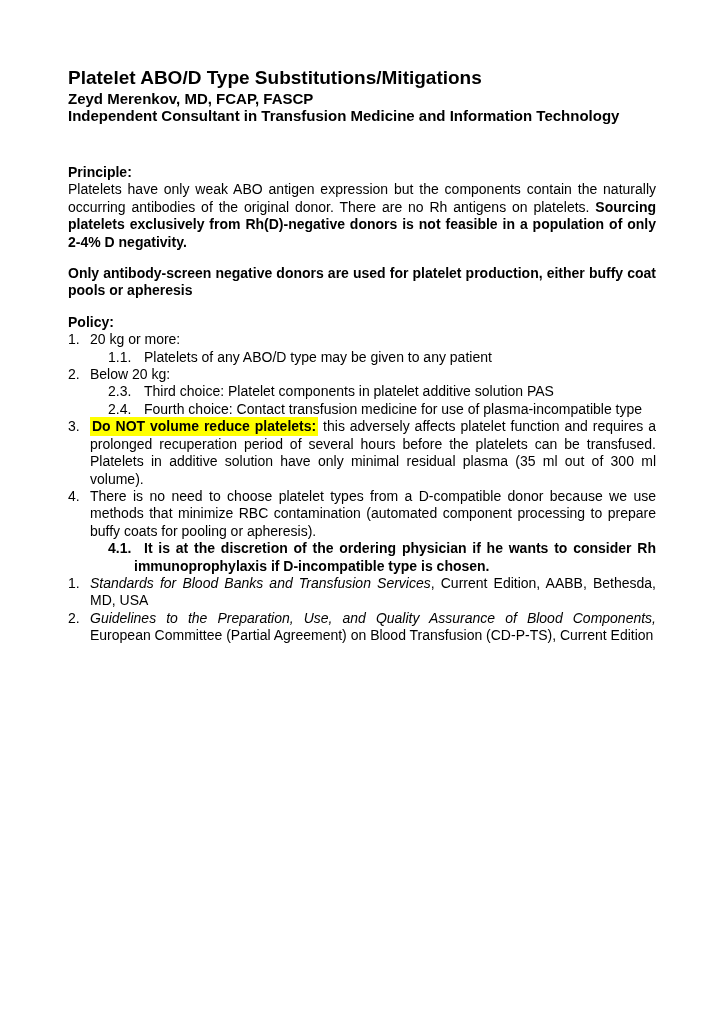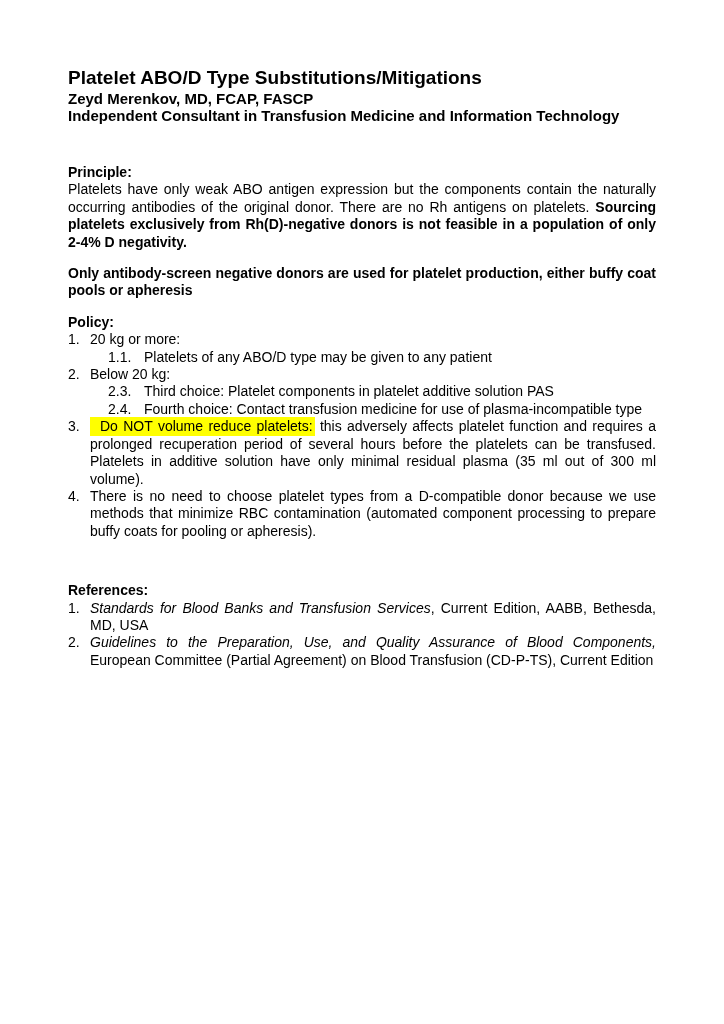--- a/index.html
+++ b/index.html
@@ -70,23 +70,23 @@
   }
   .sub .subnum {
     display: inline-block;
     width: 36px;
     text-indent: 0;
   }
   .run-normal { font-weight: normal; font-style: normal; }
   .run-bold { font-weight: bold; }
   .run-italic { font-style: italic; }
   .run-bold-highlight {
-    font-weight: normal;
+    font-weight: bold;
     background: #ffff00;
-    padding: 1px 2px 2px 10px;
+    padding: 1px 2px 2px 2px;
   }
 </style>
 </head>
 <body>
 
 <div class="page">
 
   <h1 class="doc-title">Platelet ABO/D Type Substitutions/Mitigations</h1>
   <div class="doc-sub">Zeyd Merenkov, MD, FCAP, FASCP</div>
   <div class="doc-sub">Independent Consultant in Transfusion Medicine and Information Technology</div>
@@ -99,21 +99,21 @@
 
   <div class="heading heading-policy">Policy:</div>
   <div>
       <div class="li"><span class="num">1.</span><span class="run-normal">20 kg or more:</span></div>
       <div class="sub"><span class="subnum">1.1.</span><span class="run-normal">Platelets of any ABO/D type may be given to any patient</span></div>
       <div class="li"><span class="num">2.</span><span class="run-normal">Below 20 kg:</span></div>
       <div class="sub"><span class="subnum">2.3.</span><span class="run-normal">Third choice:  Platelet components in platelet additive solution PAS</span></div>
       <div class="sub"><span class="subnum">2.4.</span><span class="run-normal">Fourth choice:  Contact transfusion medicine for use of plasma-incompatible type</span></div>
       <div class="li"><span class="num">3.</span><span class="run-bold-highlight">Do NOT volume reduce platelets:</span><span class="run-normal">  this adversely affects platelet function and requires a prolonged recuperation period of several hours before the platelets can be transfused.  Platelets in additive solution have only minimal residual plasma (35 ml out of 300 ml volume).</span></div>
       <div class="li"><span class="num">4.</span><span class="run-normal">There is no need to choose platelet types from a D-compatible donor because we use methods that minimize RBC contamination (automated component processing to prepare buffy coats for pooling or apheresis).</span></div>
+      <div class="sub"><span class="subnum run-bold">4.1.</span><span class="run-bold">It is at the discretion of the ordering physician if he wants to consider Rh immunoprophylaxis if D-incompatible type is chosen.</span></div>
     </div>
 
-  <div class="heading heading-references">References:</div>
   <div>
       <div class="li"><span class="num">1.</span><span class="run-italic">Standards for Blood Banks and Transfusion Services</span><span class="run-normal">, Current Edition, AABB, Bethesda, MD, USA</span></div>
       <div class="li"><span class="num">2.</span><span class="run-italic">Guidelines to the Preparation, Use, and Quality Assurance of Blood Components,</span><span class="run-normal"> European Committee (Partial Agreement) on Blood Transfusion (CD-P-TS), Current Edition</span></div>
     </div>
 
 </div>
 
 </body></html>

